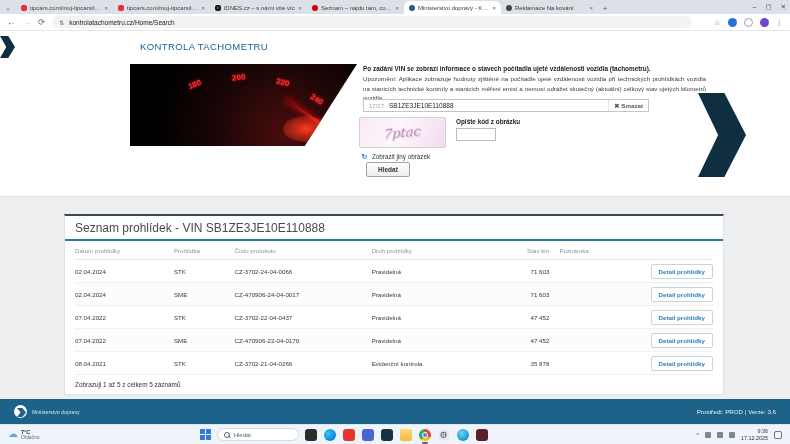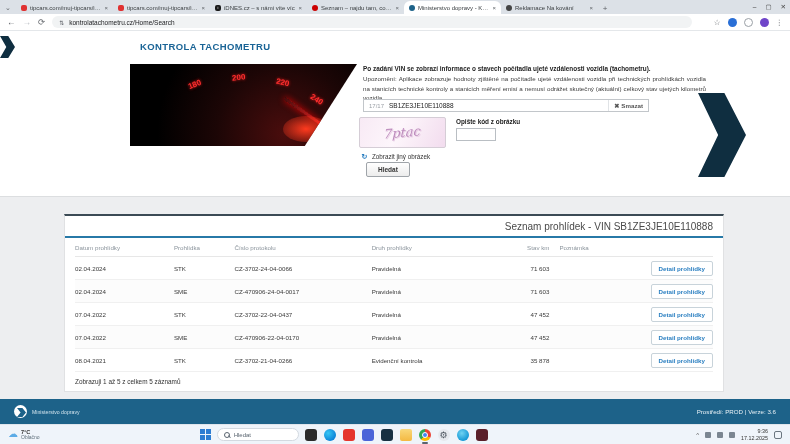--- a/index.html
+++ b/index.html
@@ -27,21 +27,21 @@
   .tbi{font-size:7.5px;color:#5f6368;}
   .exticon{width:9px;height:9px;border-radius:50%;background:#2a6fd6;}
   .extring{width:9px;height:9px;border-radius:50%;border:1.5px solid #9aa0a6;}
   .avatar{width:9px;height:9px;border-radius:50%;background:#6f45c9;}
 
   
   .page{position:absolute;top:31px;left:0;width:790px;height:369px;background:#fff;overflow:hidden;}
   .chev{position:absolute;background:#0f2e40;}
   .chev.small{left:0;top:5px;width:15px;height:22px;clip-path:polygon(0 0,55% 0,100% 50%,55% 100%,0 100%,42% 50%);}
   .chev.big{left:698px;top:62px;width:48px;height:84px;clip-path:polygon(0 0,55% 0,100% 50%,55% 100%,0 100%,42% 50%);}
-  .heading{position:absolute;left:140px;top:10px;font-size:9.5px;font-weight:bold;color:#1a6496;letter-spacing:.4px;}
+  .heading{position:absolute;left:140px;top:10px;font-size:9.5px;font-weight:normal;color:#1a6496;letter-spacing:.4px;}
 
   .hero{position:absolute;left:130px;top:33px;width:227px;height:82px;background:radial-gradient(circle at 68% 85%,#4a0d0d 0%,#1c0606 40%,#000 75%);clip-path:polygon(0 0,100% 0,77% 100%,0 100%);}
   .dial{position:absolute;color:#ff2f2f;font-size:8px;font-weight:bold;text-shadow:0 0 3px #ff2020;}
   .d0{left:58px;top:16px;transform:rotate(-22deg);}
   .d1{left:102px;top:9px;transform:rotate(-6deg);}
   .d2{left:146px;top:14px;transform:rotate(12deg);}
   .d3{left:180px;top:31px;transform:rotate(32deg);}
   .d4{left:196px;top:55px;transform:rotate(52deg);}
   .needle{position:absolute;left:150px;top:48px;width:52px;height:3px;background:linear-gradient(90deg,rgba(255,40,40,.1),#ff2222);transform:rotate(35deg);box-shadow:0 0 6px #f00;}
   .heroglow{position:absolute;right:28px;bottom:4px;width:46px;height:26px;background:radial-gradient(#ff3a1e,rgba(120,10,5,0));border-radius:50%;}
@@ -59,21 +59,21 @@
   .captcha .txt{font-family:"DejaVu Serif",serif;font-style:italic;font-size:13px;color:#bd8cbd;transform:rotate(-5deg) skewX(-8deg);text-shadow:1px 1px 0 #e8cde4;}
   .cap-label{position:absolute;left:456px;top:87px;font-size:6.4px;font-weight:bold;color:#222;}
   .cap-input{position:absolute;left:456px;top:97px;width:40px;height:13px;border:1px solid #b9bec3;background:#fff;font-size:7px;padding:0 3px;}
   .cap-refresh{position:absolute;left:360px;top:121px;display:flex;align-items:center;gap:3px;font-size:6.3px;color:#333;cursor:pointer;}
   .cap-refresh .ric{width:9px;height:9px;border-radius:50%;color:#2a7fc1;font-size:7px;line-height:9px;text-align:center;font-weight:bold;}
   .btn-hledat{position:absolute;left:366px;top:131px;padding:3px 11px;font-size:6.5px;font-weight:bold;color:#333;background:linear-gradient(#ffffff,#ececec);border:1px solid #9fa4a9;border-radius:2px;cursor:pointer;}
 
   
   .greyzone{position:absolute;left:0;top:165px;width:790px;height:204px;background:#edeef0;border-top:1px solid #dcdee0;}
   .card{position:absolute;left:64px;top:17px;width:660px;background:#fff;border:1px solid #e0e1e3;border-top:2px solid #3b4a55;}
-  .card-title{padding:5px 10px 4px;font-size:10px;color:#4a4a4a;border-bottom:2px solid #2779a7;text-align:right;}
+  .card-title{padding:5px 10px 4px;font-size:12px;color:#4a4a4a;border-bottom:2px solid #2779a7;}
   .tbl{padding:0 10px;}
   .trow{display:flex;align-items:center;height:23px;border-bottom:1px solid #f0f0f0;font-size:6.2px;color:#3a3a3a;}
   .trow.hd{height:19px;color:#8b949c;border-bottom:1px solid #e7e7e7;}
   .trow.alt{background:#fcfcfc;}
   .c-date{width:15.5%;}
   .c-sta{width:9.5%;}
   .c-num{width:21.5%;}
   .c-type{width:17.5%;}
   .c-km{width:11%;text-align:right;padding-right:4px;}
   .c-note{width:10%;padding-left:6px;}

